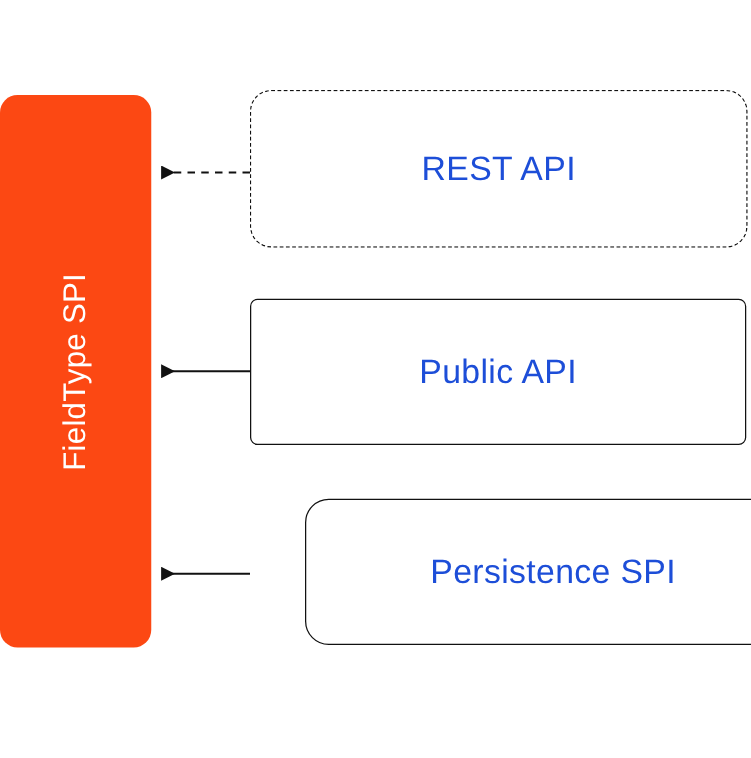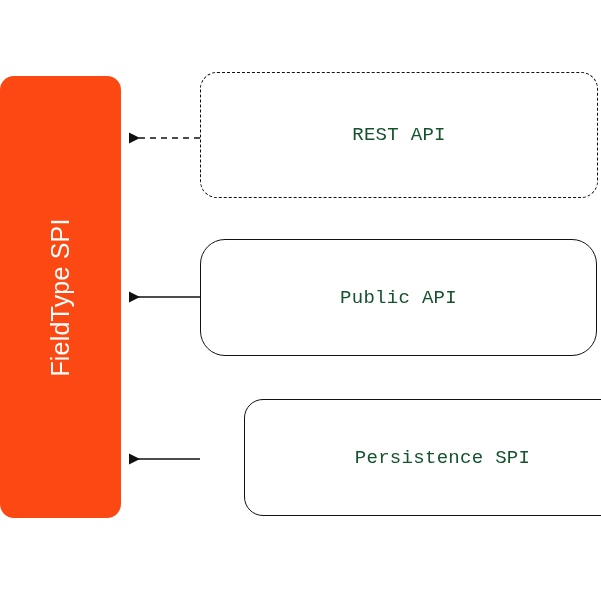--- a/index.html
+++ b/index.html
@@ -43,42 +43,41 @@
   
   .node-box {
     position: absolute;
     box-sizing: border-box;
     background: #ffffff;
     display: flex;
     align-items: center;
     justify-content: center;
   }
   .node-box .node-label {
-    color: #14532d;
-    font-size: 19px;
+    color: #1d4ed8;
+    font-size: 27px;
     letter-spacing: 0.3px;
     white-space: nowrap;
-    font-family: Liberation Mono, monospace;
   }
 
   .node-rest {
     left: 200px;
     top: 72px;
     width: 398px;
     height: 126px;
     border: 1.6px dashed #111111;
     border-radius: 17px;
   }
   .node-public {
     left: 200px;
     top: 239px;
     width: 397px;
     height: 117px;
     border: 1.5px solid #111111;
-    border-radius: 25px;
+    border-radius: 6px;
   }
   .node-persistence {
     left: 200px;
     top: 399px;
     width: 397px;
     height: 117px;
     border: 1.5px solid #111111;
     border-radius: 19px;
     margin-left: 44px;
   }

